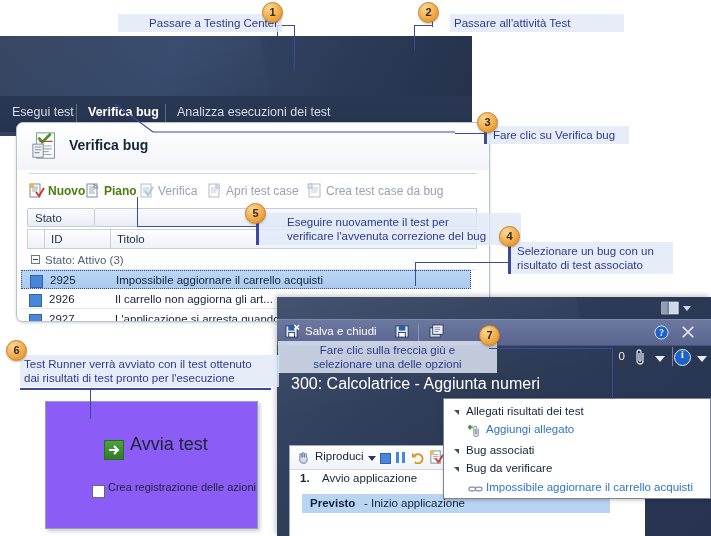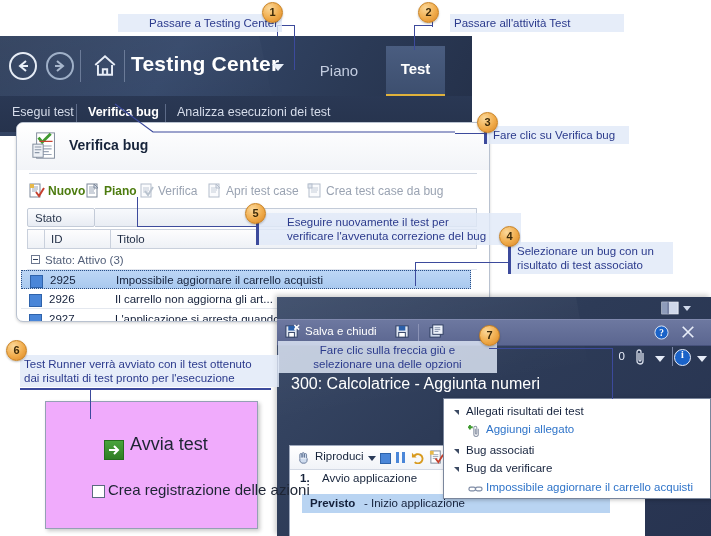--- a/index.html
+++ b/index.html
@@ -206,27 +206,27 @@
   .dd-tri{position:absolute;left:10px;top:5px;width:0;height:0;
     border-top:5px solid #3c4a63;border-left:5px solid transparent;}
   .dd-lbl{position:absolute;left:22px;top:0;color:#15223c;}
   .dd-sub{position:absolute;left:42px;top:0;color:#2f74c9;}
   .dd-ico{position:absolute;left:24px;top:1px;width:15px;height:14px;}
   .dd-linkico{position:absolute;left:24px;top:3px;width:15px;height:10px;}
 
   
   .start-card{
     position:absolute;left:45px;top:401px;width:211px;height:126px;
-    background:#f0abfc;border:1px solid #94a0b4;box-shadow:2px 2px 4px rgba(0,0,0,.22);
+    background:#8b5cf6;border:1px solid #94a0b4;box-shadow:2px 2px 4px rgba(0,0,0,.22);
   }
   .start-ico{position:absolute;left:58px;top:38px;width:18px;height:18px;
     background:linear-gradient(180deg,#49a33c,#2f7d24);border:1px solid #266c1e;}
   .start-lbl{position:absolute;left:84px;top:32px;font-size:18px;color:#1d2433;white-space:nowrap;}
   .chk-box{position:absolute;left:46px;top:83px;width:11px;height:11px;border:1px solid #5c6a80;background:#fff;}
-  .chk-lbl{position:absolute;left:62px;top:79px;font-size:15px;color:#1d2433;white-space:nowrap;}
+  .chk-lbl{position:absolute;left:62px;top:79px;font-size:11px;color:#1d2433;white-space:nowrap;}
 
   
   .badge{
     position:absolute;width:19px;height:19px;border-radius:50%;
     background:radial-gradient(circle at 35% 28%,#fbd89a 0%,#f0ab4a 55%,#d98424 100%);
     border:1px solid #c8801f;
     font-size:11px;font-weight:bold;color:#3d2a08;text-align:center;line-height:18px;
     box-shadow:0 1px 2px rgba(0,0,0,.25);z-index:40;
   }
   .cotext{
@@ -237,49 +237,20 @@
   .cobar-h{position:absolute;background:#3c4a9c;height:1px;z-index:34;}
   .cobar-v{position:absolute;background:#3c4a9c;width:1px;z-index:34;}
   .leader{position:absolute;border:1px solid #3c4a9c;z-index:34;}
 </style>
 </head>
 <body>
 
 <div id="root">
 
   <div class="tc-shell">
-    <div class="tc-navrow">
-
-      <div class="nav-circle back">
-        <svg class="nav-arrow" viewBox="0 0 24 24" fill="none" stroke="#eaf0f9" stroke-width="2">
-          <path d="M15 7 L9 12 L15 17 M9 12 H17"></path>
-        </svg>
-      </div>
-      <div class="nav-circle fwd">
-        <svg class="nav-arrow" viewBox="0 0 24 24" fill="none" stroke="#a8b7cd" stroke-width="2">
-          <path d="M9 7 L15 12 L9 17 M15 12 H7"></path>
-        </svg>
-      </div>
-
-      <div class="divider-v" style="left:80px;"></div>
-
-      <svg class="home-ico" viewBox="0 0 24 24" fill="none" stroke="#e7edf7" stroke-width="1.8">
-        <path d="M3 11 L12 3 L21 11"></path>
-          <path d="M5.5 11 V20 H18.5 V11"></path>
-          <path d="M10 20 V15 H14 V20"></path>
-      </svg>
-
-      <div class="divider-v" style="left:124px;"></div>
-
-      <div class="tc-title">Testing Center</div>
-      <div class="tc-caret"></div>
-
-      <div class="tc-tab plan">Piano</div>
-      <div class="tc-tab test">Test</div>
-    </div>
 
     <div class="tc-subbar">
       <div class="sub-item a">Esegui test</div>
       <div class="sub-sep" style="left:76px;"></div>
       <div class="sub-item b">Verifica bug</div>
       <div class="sub-sep" style="left:165px;"></div>
       <div class="sub-item c">Analizza esecuzioni dei test</div>
     </div>
   </div>
 

